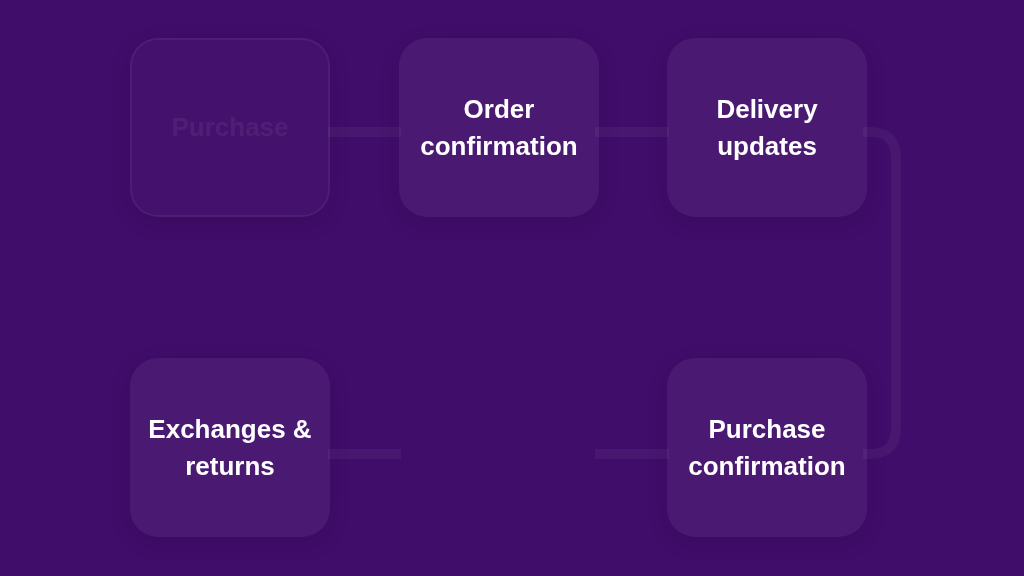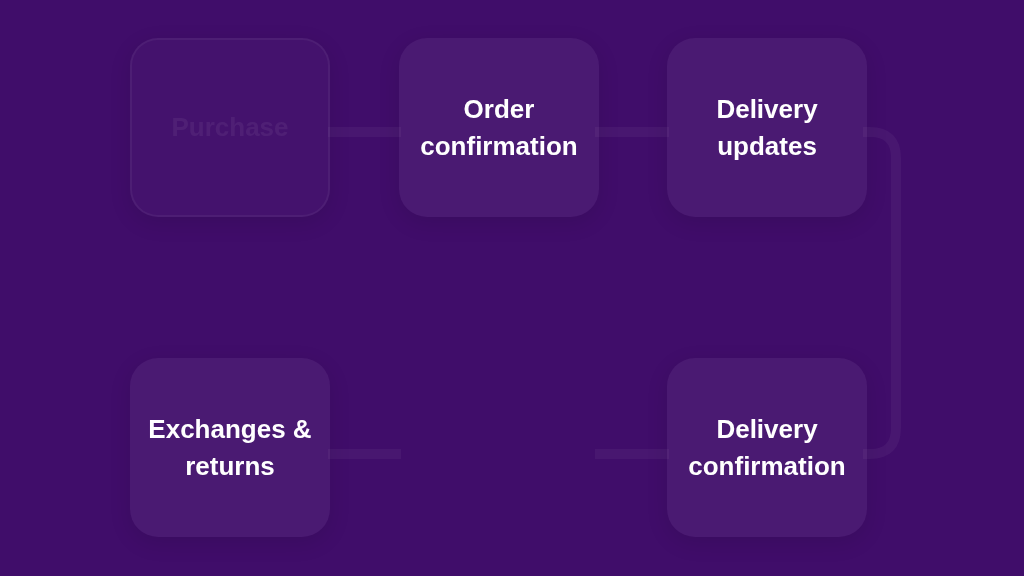--- a/index.html
+++ b/index.html
@@ -90,16 +90,16 @@
   <div class="node row-0 col-2">
     <span>Delivery updates</span>
   </div>
 
   <div class="node row-1 col-0">
     <span>Exchanges &amp; returns</span>
   </div>
 
 
   <div class="node row-1 col-2">
-    <span>Delivery confirmation</span>
+    <span>Purchase confirmation</span>
   </div>
 
 </div>
 
 </body></html>

